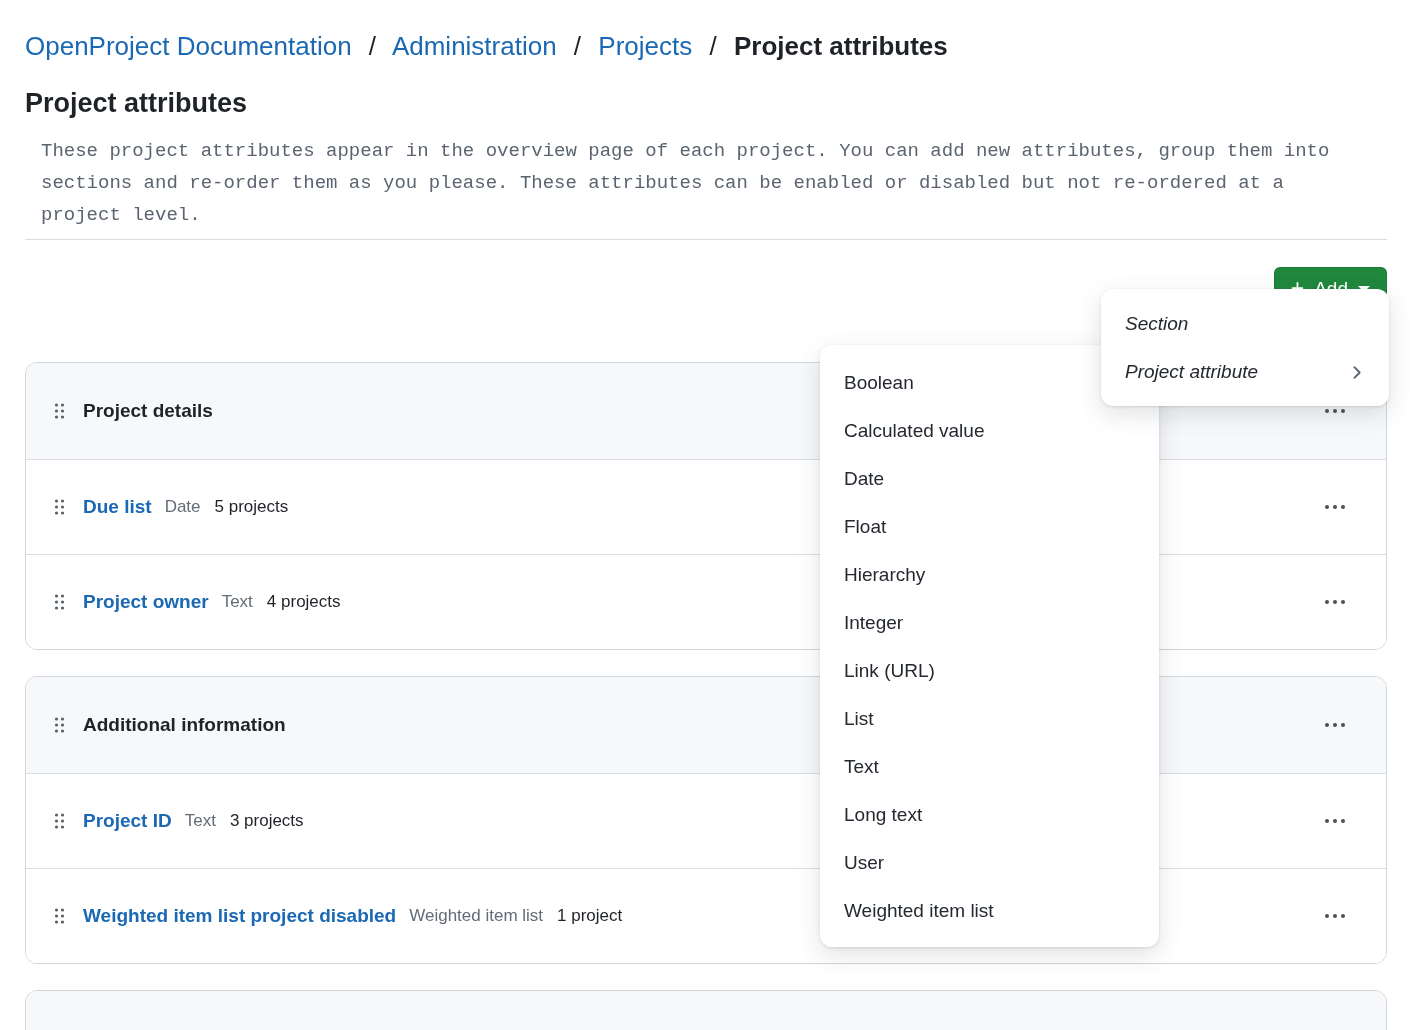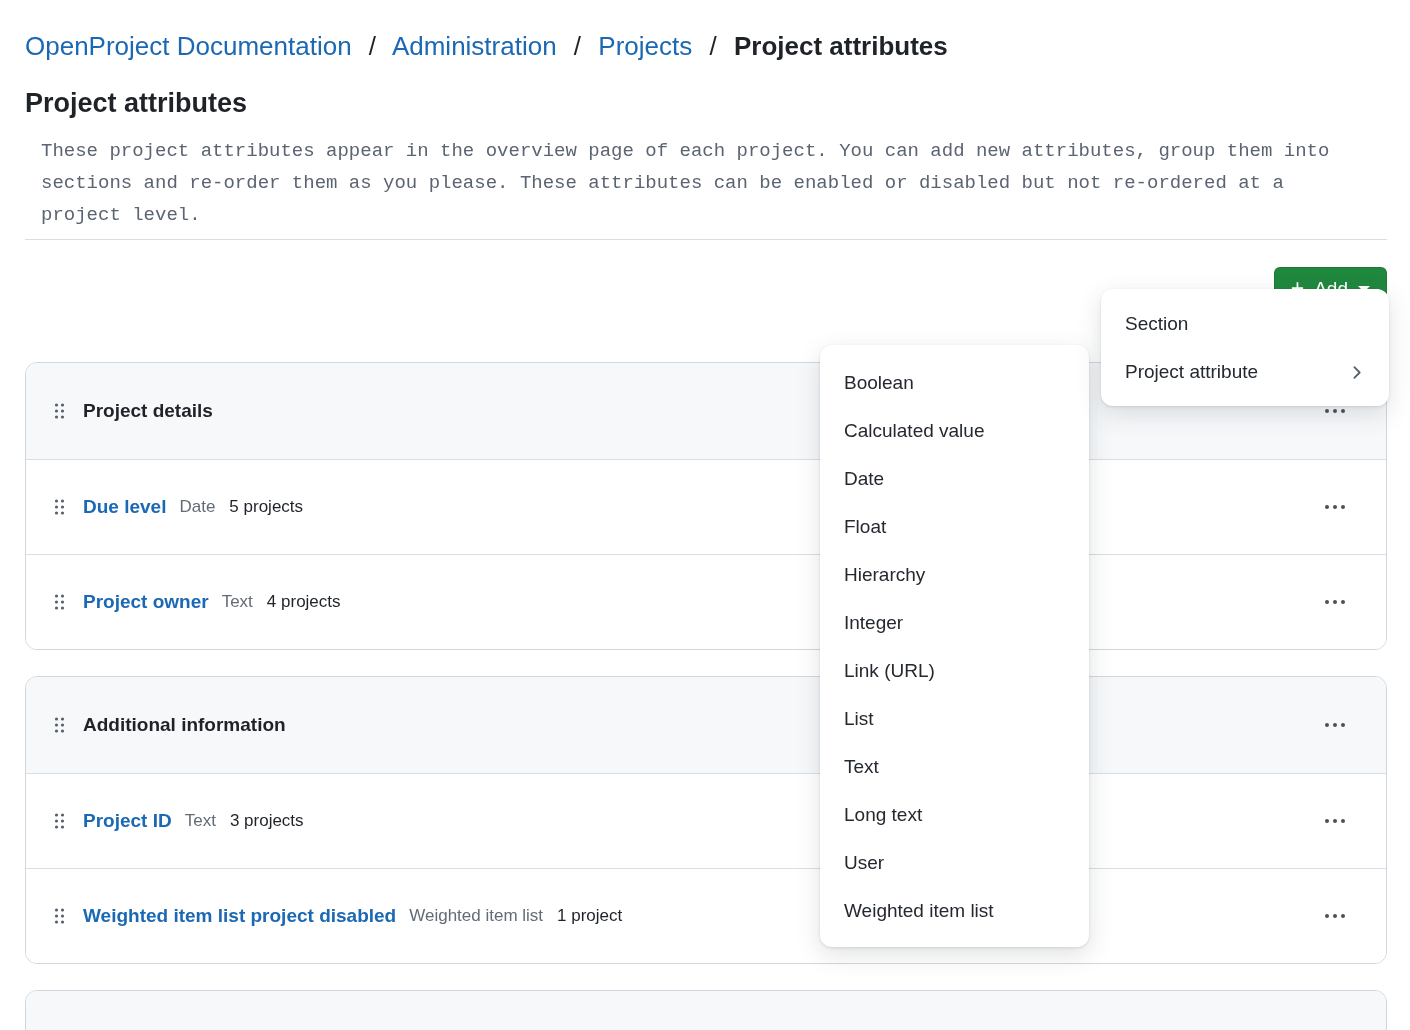--- a/index.html
+++ b/index.html
@@ -65,22 +65,22 @@
     border:none;background:transparent;padding:0;cursor:pointer;
     width:30px;height:30px;display:flex;align-items:center;justify-content:center;gap:4px;flex:none;
   }
   .kebab i{width:4px;height:4px;border-radius:50%;background:#4a5158;display:block;}
 
   
   .menu{
     position:absolute;background:#fff;border-radius:12px;
     box-shadow:0 1px 3px rgba(27,31,36,.12),0 8px 24px rgba(66,74,83,.16);
   }
-  .add-menu{left:1101px;top:289px;width:288px;padding:11px 0 10px;z-index:30;}
-  .sub-menu{left:820px;top:345px;width:269px;padding:14px 0 12px;z-index:20;}
+  .add-menu{left:1101px;top:289px;width:288px;padding:11px 0 10px;z-index:30;font-style:italic;}
+  .sub-menu{left:820px;top:345px;width:339px;padding:14px 0 12px;z-index:20;}
   .menu-item{
     height:48px;display:flex;align-items:center;padding:0 24px;
     font-size:19px;color:#24292f;cursor:pointer;white-space:nowrap;
   }
   .menu-item .chev{margin-left:auto;display:flex;align-items:center;}
 </style>
 </head>
 <body>
 
 <div class="content">
@@ -138,21 +138,21 @@
             <g fill="#57606a">
               <circle cx="2.5" cy="3" r="1.6"></circle>
               <circle cx="8.5" cy="3" r="1.6"></circle>
               <circle cx="2.5" cy="9" r="1.6"></circle>
               <circle cx="8.5" cy="9" r="1.6"></circle>
               <circle cx="2.5" cy="15" r="1.6"></circle>
               <circle cx="8.5" cy="15" r="1.6"></circle>
             </g>
           </svg>
       </span>
-      <a class="attr-name">Due level</a>
+      <a class="attr-name">Due list</a>
       <span class="attr-type">Date</span>
       <span class="attr-count">5 projects</span>
       <span class="spacer"></span>
       <button class="kebab">
           <i></i>
           <i></i>
           <i></i>
         </button>
     </div>
 

